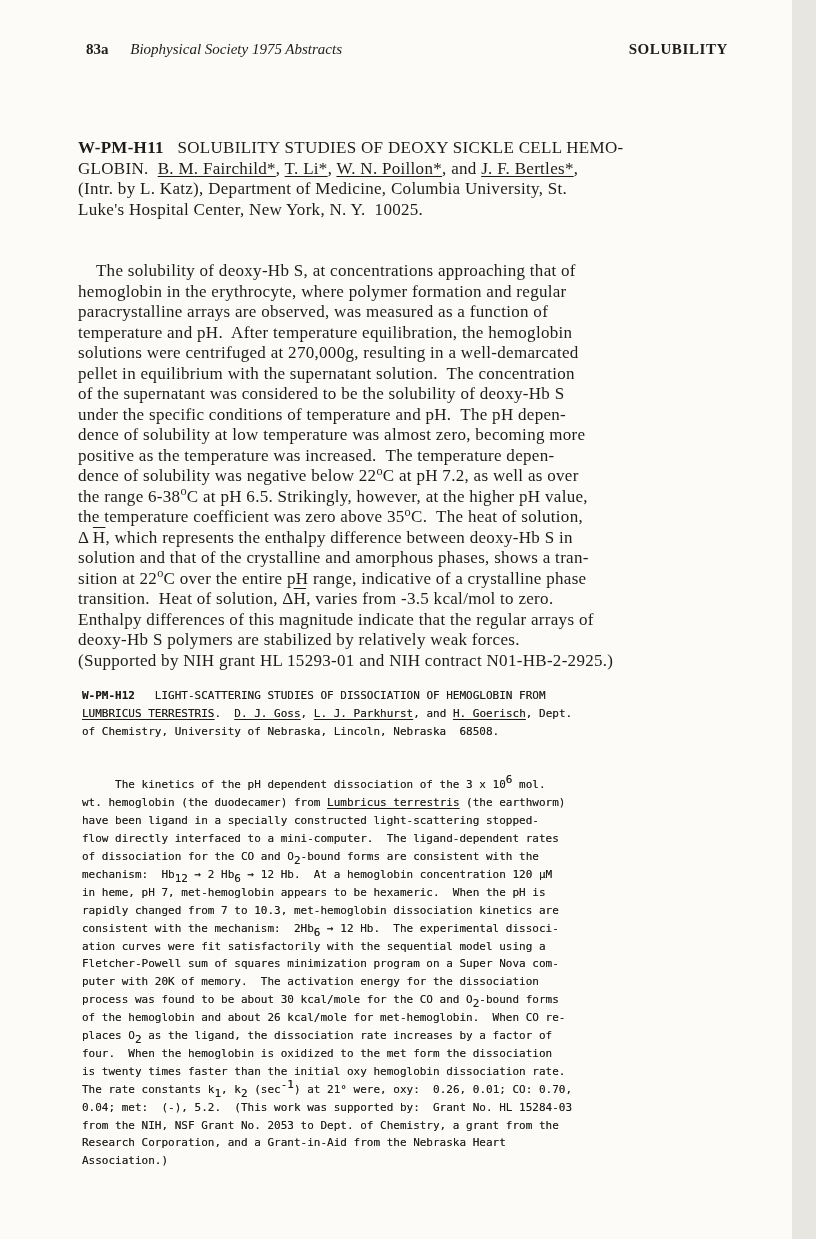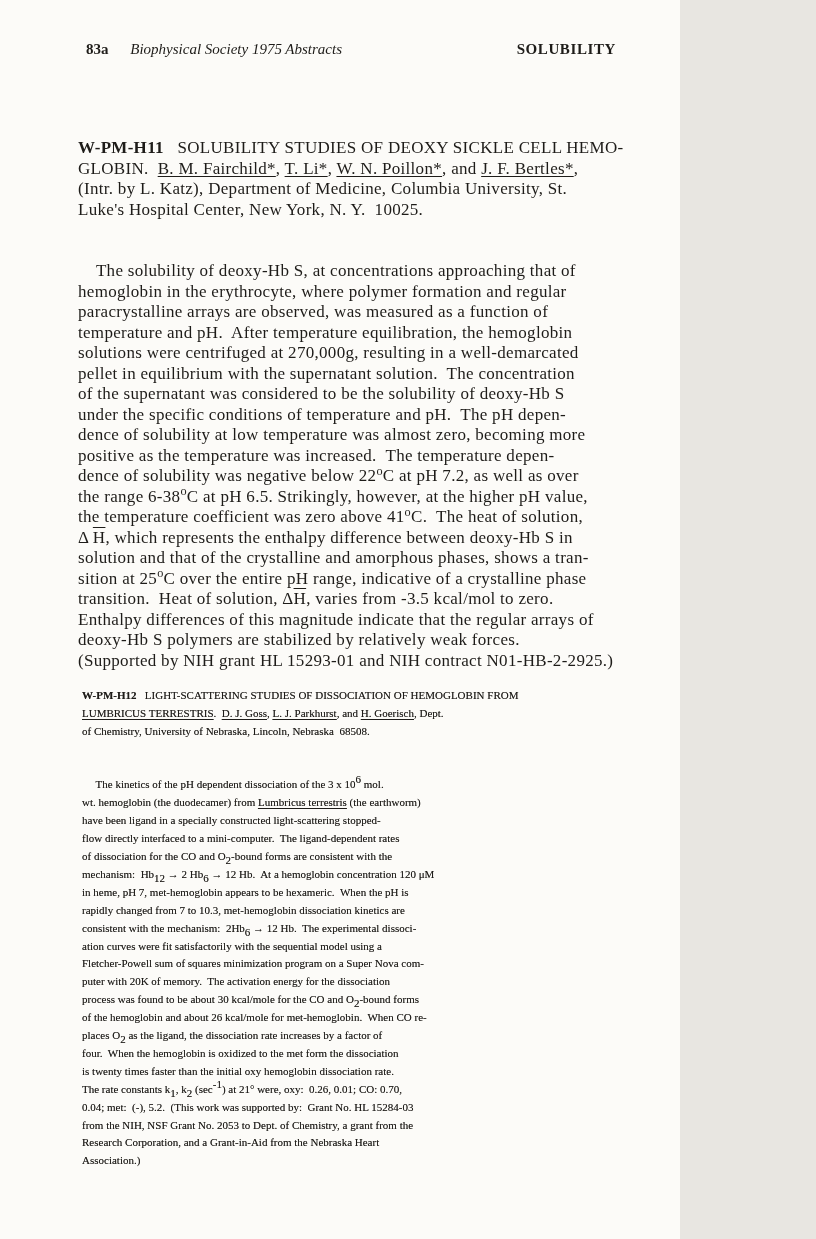--- a/index.html
+++ b/index.html
@@ -3,40 +3,40 @@
 <meta charset="utf-8">
 <style>
   html, body { margin: 0; padding: 0; }
   body {
     width: 816px; height: 1239px;
     background: #e8e6e1;
     font-family: "Liberation Serif", "DejaVu Serif", serif;
   }
   .page {
     position: relative;
-    width: 680px; height: 1239px;
+    width: 792px; height: 1239px;
     background: #fcfbf8;
     color: #1e1c19;
     overflow: hidden;
   }
 
   
   .page-header {
     position: absolute;
     top: 41px; left: 86px; right: 64px;
     display: flex; justify-content: space-between; align-items: baseline;
     font-size: 15px;
   }
   .page-num { font-weight: bold; margin-right: 18px; }
   .journal  { font-style: italic; }
   .section  { font-weight: bold; letter-spacing: 0.6px; }
 
   
   .abstract { position: absolute; white-space: pre; }
-  .abs-head, .abs-body { white-space: pre; font-family: Liberation Serif, serif; }
+  .abs-head, .abs-body { white-space: pre; }
 
   .serif {
     top: 97px; left: 78px;
     font-family: "Liberation Serif", "DejaVu Serif", serif;
     font-size: 17px;
     line-height: 20.5px;
     letter-spacing: 0.3px;
   }
   .mono {
     top: 651px; left: 82px;
@@ -77,24 +77,24 @@
 paracrystalline arrays are observed, was measured as a function of
 temperature and pH.  After temperature equilibration, the hemoglobin
 solutions were centrifuged at 270,000g, resulting in a well-demarcated
 pellet in equilibrium with the supernatant solution.  The concentration
 of the supernatant was considered to be the solubility of deoxy-Hb S
 under the specific conditions of temperature and pH.  The pH depen-
 dence of solubility at low temperature was almost zero, becoming more
 positive as the temperature was increased.  The temperature depen-
 dence of solubility was negative below 22</span><span class="seg-sup">o</span><span>C at pH 7.2, as well as over
 the range 6-38</span><span class="seg-sup">o</span><span>C at pH 6.5. Strikingly, however, at the higher pH value,
-the temperature coefficient was zero above 41</span><span class="seg-sup">o</span><span>C.  The heat of solution,
+the temperature coefficient was zero above 35</span><span class="seg-sup">o</span><span>C.  The heat of solution,
 Δ </span><span class="seg-ov">H</span><span>, which represents the enthalpy difference between deoxy-Hb S in
 solution and that of the crystalline and amorphous phases, shows a tran-
-sition at 25</span><span class="seg-sup">o</span><span>C over the entire pH range, indicative of a crystalline phase
+sition at 22</span><span class="seg-sup">o</span><span>C over the entire pH range, indicative of a crystalline phase
 transition.  Heat of solution, Δ</span><span class="seg-ov">H</span><span>, varies from -3.5 kcal/mol to zero.
 Enthalpy differences of this magnitude indicate that the regular arrays of
 deoxy-Hb S polymers are stabilized by relatively weak forces.
 (Supported by NIH grant HL 15293-01 and NIH contract N01-HB-2-2925.)</span></div>
   </section>
 
   <section class="abstract mono">
     <div class="abs-head"><span class="seg-b">W-PM-H12</span><span>   LIGHT-SCATTERING STUDIES OF DISSOCIATION OF HEMOGLOBIN FROM
 </span><span class="seg-u">LUMBRICUS TERRESTRIS</span><span>.  </span><span class="seg-u">D. J. Goss</span><span>, </span><span class="seg-u">L. J. Parkhurst</span><span>, and </span><span class="seg-u">H. Goerisch</span><span>, Dept.
 of Chemistry, University of Nebraska, Lincoln, Nebraska  68508.</span></div>

